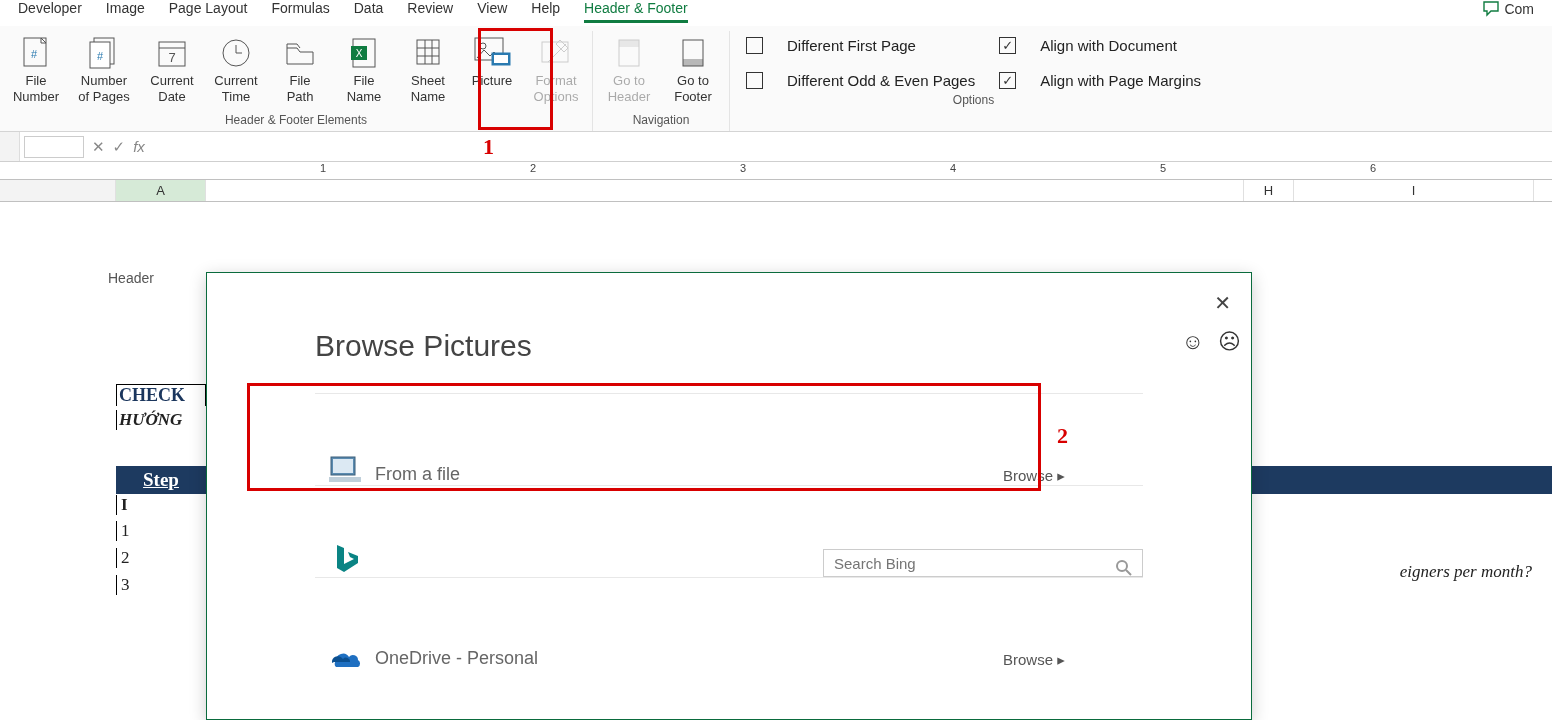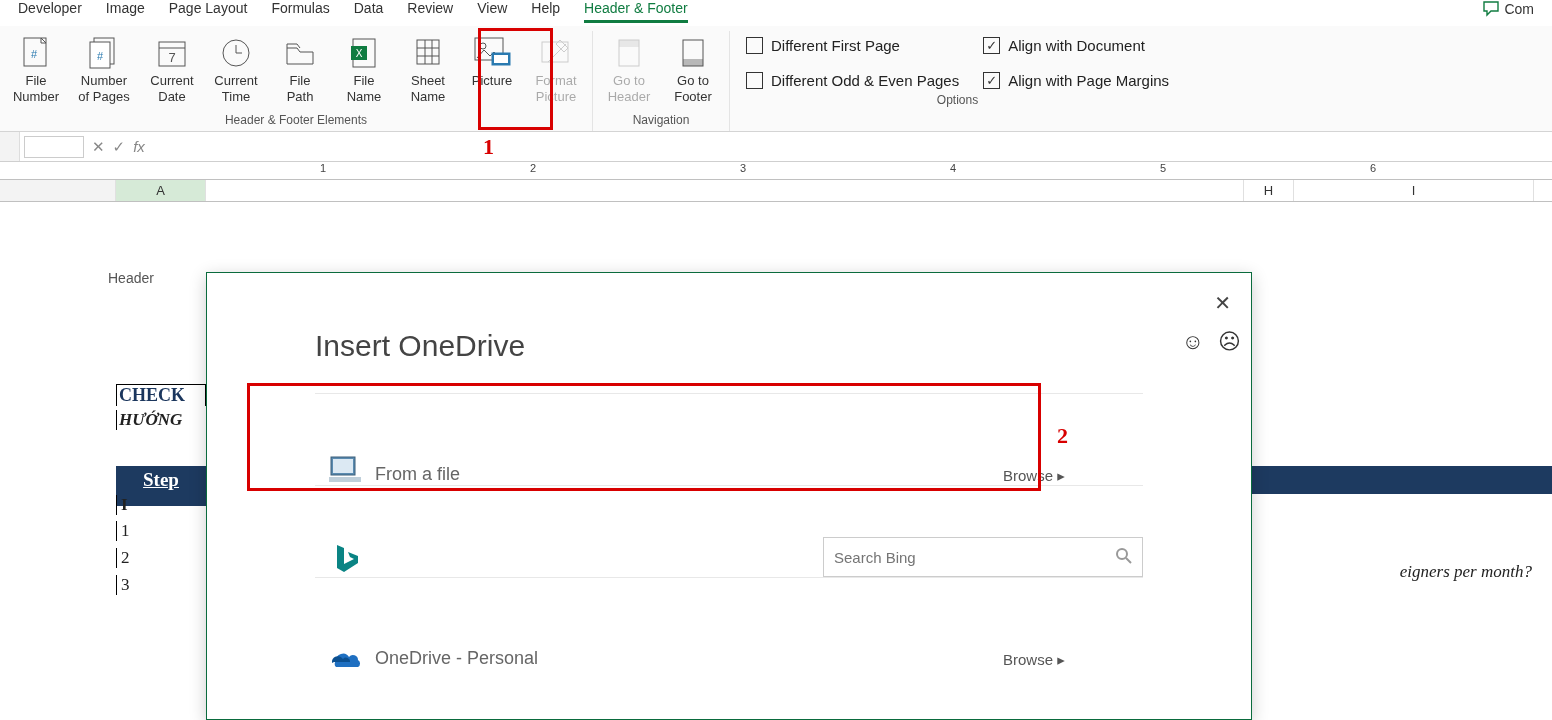--- a/index.html
+++ b/index.html
@@ -15,21 +15,21 @@
   .ribbon { display: flex; border-bottom: 1px solid #d4d4d4; padding: 5px 0 0 0; background: #fafafa; }
   .rgroup { display: flex; flex-direction: column; align-items: center; padding: 0 4px 2px 4px; border-right: 1px solid #e4e4e4; }
   .rgroup-row { display: flex; align-items: flex-start; }
   .rbtn { display: flex; flex-direction: column; align-items: center; width: 64px; padding: 4px 0; cursor: pointer; }
   .rbtn.disabled { opacity: 0.4; cursor: default; }
   .rbtn .ricon { height: 36px; display: flex; align-items: center; justify-content: center; }
   .rbtn .rlbl { font-size: 13px; color: #333; text-align: center; line-height: 16px; margin-top: 2px; }
   .group-label { font-size: 12px; color: #555; padding: 4px 0 2px 0; }
 
   .options-col { display: flex; flex-direction: column; gap: 18px; padding: 6px 12px 0 12px; font-size: 15px; }
-  .opt-row { display: flex; align-items: center; gap: 8px; }
+  .opt-row { display: flex; align-items: center; gap: 24px; }
   .chk { width: 17px; height: 17px; border: 1px solid #333; display: inline-flex; align-items: center; justify-content: center; font-size: 13px; color: #333; }
 
   
   .hl-red { position: absolute; border: 3px solid #d80000; pointer-events: none; }
   .hl-num { position: absolute; color: #d80000; font-family: "Times New Roman", serif; font-weight: bold; font-size: 22px; }
 
   
   .fxbar { display: flex; align-items: center; border-bottom: 1px solid #cfcfcf; height: 30px; background: #fff; }
   .namebox { width: 60px; border: 1px solid #ccc; height: 22px; margin-left: 4px; }
   .fx-ctrls { display: flex; align-items: center; gap: 8px; padding: 0 8px; color: #888; font-size: 15px; }
@@ -40,37 +40,37 @@
   .ruler span { position: absolute; top: 0; }
   .colheads { display: flex; border-bottom: 1px solid #c0c0c0; font-size: 13px; color: #333; height: 22px; }
   .ch { border-right: 1px solid #e0e0e0; text-align: center; line-height: 22px; }
 
   
   .sheet { position: relative; height: 540px; }
   .hdr-label { position: absolute; left: 108px; top: 68px; font-size: 14px; color: #555; }
   .cell-checklist { position: absolute; left: 116px; top: 182px; width: 90px; font-family: "Times New Roman", serif; font-weight: bold; font-size: 18px; color: #1b365d; border: 1px solid #000; border-bottom: none; padding-left: 2px; background:#fff;}
   .cell-huong { position: absolute; left: 116px; top: 208px; width: 72px; font-family: "Times New Roman", serif; font-weight: bold; font-style: italic; font-size: 17px; color: #222; border-left: 1px solid #000; padding-left: 2px;}
   .step-bar { position: absolute; left: 116px; top: 264px; width: 1436px; height: 28px; background: #1d3a60; }
-  .step-lbl { position: absolute; left: 116px; top: 264px; width: 90px; height: 40px; background: #1d3a60; color: #fff; font-family: "Times New Roman", serif; font-weight: bold; font-size: 19px; text-align: center; line-height: 28px; text-decoration: underline;}
+  .step-lbl { position: absolute; left: 116px; top: 264px; width: 90px; height: 28px; background: #1d3a60; color: #fff; font-family: "Times New Roman", serif; font-weight: bold; font-size: 19px; text-align: center; line-height: 28px; text-decoration: underline;}
   .cell-row { position: absolute; left: 116px; width: 90px; font-family: "Times New Roman", serif; font-size: 17px; border-left: 1px solid #000; padding-left: 4px;}
   .footnote { position: absolute; right: 20px; top: 360px; font-family: "Times New Roman", serif; font-style: italic; font-size: 17px; }
 
   
   .dlg { position: absolute; left: 206px; top: 272px; width: 1046px; height: 448px; background: #fff; border: 1px solid #0a6b3d; box-shadow: 0 4px 16px rgba(0,0,0,0.2); z-index: 50; }
   .dlg-close { position: absolute; right: 20px; top: 18px; font-size: 20px; color: #444; cursor: pointer; }
   .dlg-faces { position: absolute; right: 10px; top: 56px; display: flex; gap: 14px; font-size: 22px; color: #333; }
   .dlg-title { position: absolute; left: 108px; top: 56px; font-size: 30px; font-weight: 300; color: #444; }
   .dlg-list { position: absolute; left: 108px; right: 108px; top: 120px; }
   .dlg-item { display: flex; align-items: flex-end; height: 92px; border-top: 1px solid #e8e8e8; }
   .dlg-item:first-child { border-top: 1px solid #e8e8e8; }
   .dlg-icon { width: 60px; display: flex; justify-content: center; }
   .dlg-label { width: 360px; font-size: 18px; color: #666; }
   .dlg-action { width: 140px; font-size: 15px; color: #555; cursor: pointer; }
   .dlg-search { flex: 0 0 320px; }
-  .dlg-search input { width: 100%; height: 40px; border: 1px solid #ccc; padding: 0 32px 0 10px; font-size: 15px; color: #555; background: #fff; }
+  .dlg-search input { width: 100%; height: 28px; border: 1px solid #ccc; padding: 0 32px 0 10px; font-size: 15px; color: #555; background: #fff; }
   .dlg-search-wrap { position: relative; }
   .dlg-search-ic { position: absolute; right: 10px; top: 10px; color: #999; }
 
   svg { display: block; }
 </style>
 </head>
 <body>
 
 <div class="tabs">
   <div class="tab">Developer</div>
@@ -188,21 +188,21 @@
       </div>
       <div class="rbtn disabled">
         <div class="ricon">
             <svg width="36" height="34">
               <rect x="4" y="6" width="26" height="20" fill="none" stroke="#888"></rect>
               <path d="M10 26 l18-18" stroke="#888"></path>
               <path d="M22 4 l8 8 -4 4 -8-8z" fill="none" stroke="#888"></path>
             </svg>
           </div>
         <div class="rlbl" style="white-space:pre-line">Format
-Picture</div>
+Options</div>
       </div>
     </div>
     <div class="group-label">Header &amp; Footer Elements</div>
   </div>
 
   <div class="rgroup">
     <div class="rgroup-row">
       <div class="rbtn disabled">
         <div class="ricon">
             <svg width="30" height="34">
@@ -300,21 +300,21 @@
 
   <div class="footnote">eigners per month?</div>
 </div>
 
 <div class="dlg">
   <div class="dlg-close">✕</div>
   <div class="dlg-faces">
     <span>☺</span>
     <span>☹</span>
   </div>
-  <div class="dlg-title">Insert OneDrive</div>
+  <div class="dlg-title">Browse Pictures</div>
 
   <div class="dlg-list">
     <div class="dlg-item">
       <div class="dlg-icon">
         <svg width="36" height="32">
             <rect x="4" y="4" width="24" height="18" fill="#5b8bb0" stroke="#3b5f7a"></rect>
             <rect x="6" y="6" width="20" height="14" fill="#dce9f3"></rect>
             <rect x="2" y="24" width="32" height="5" fill="#bfcfda"></rect>
           </svg>
       </div>

